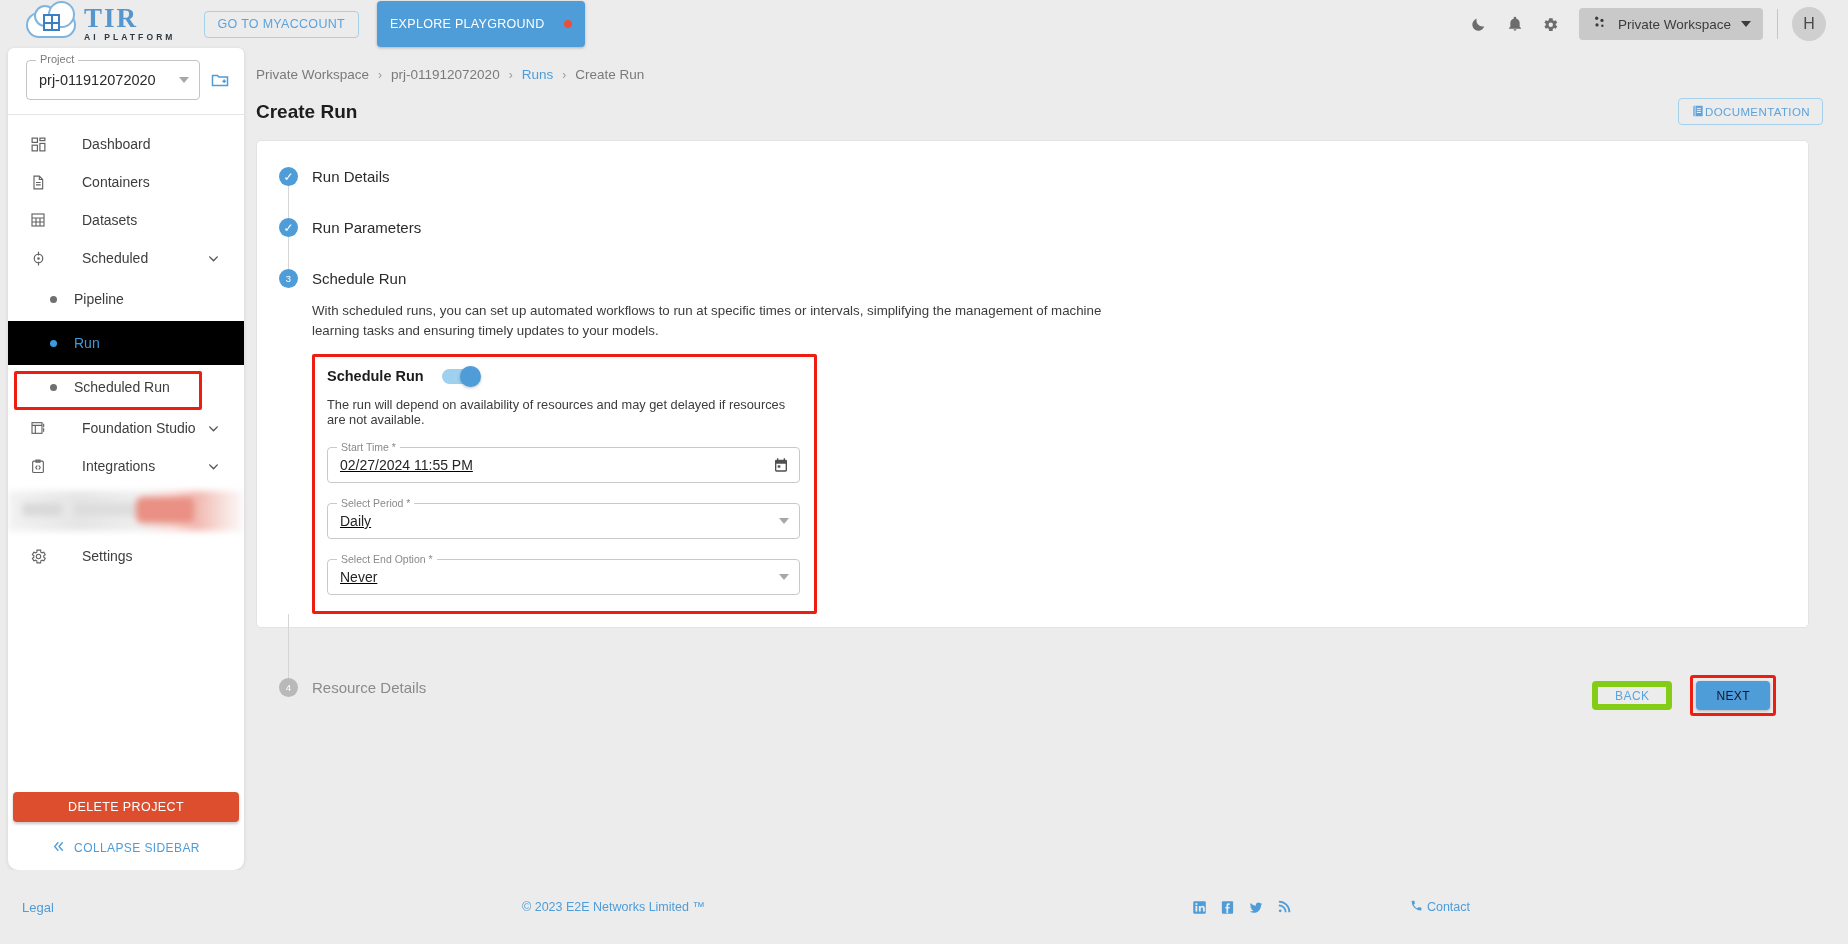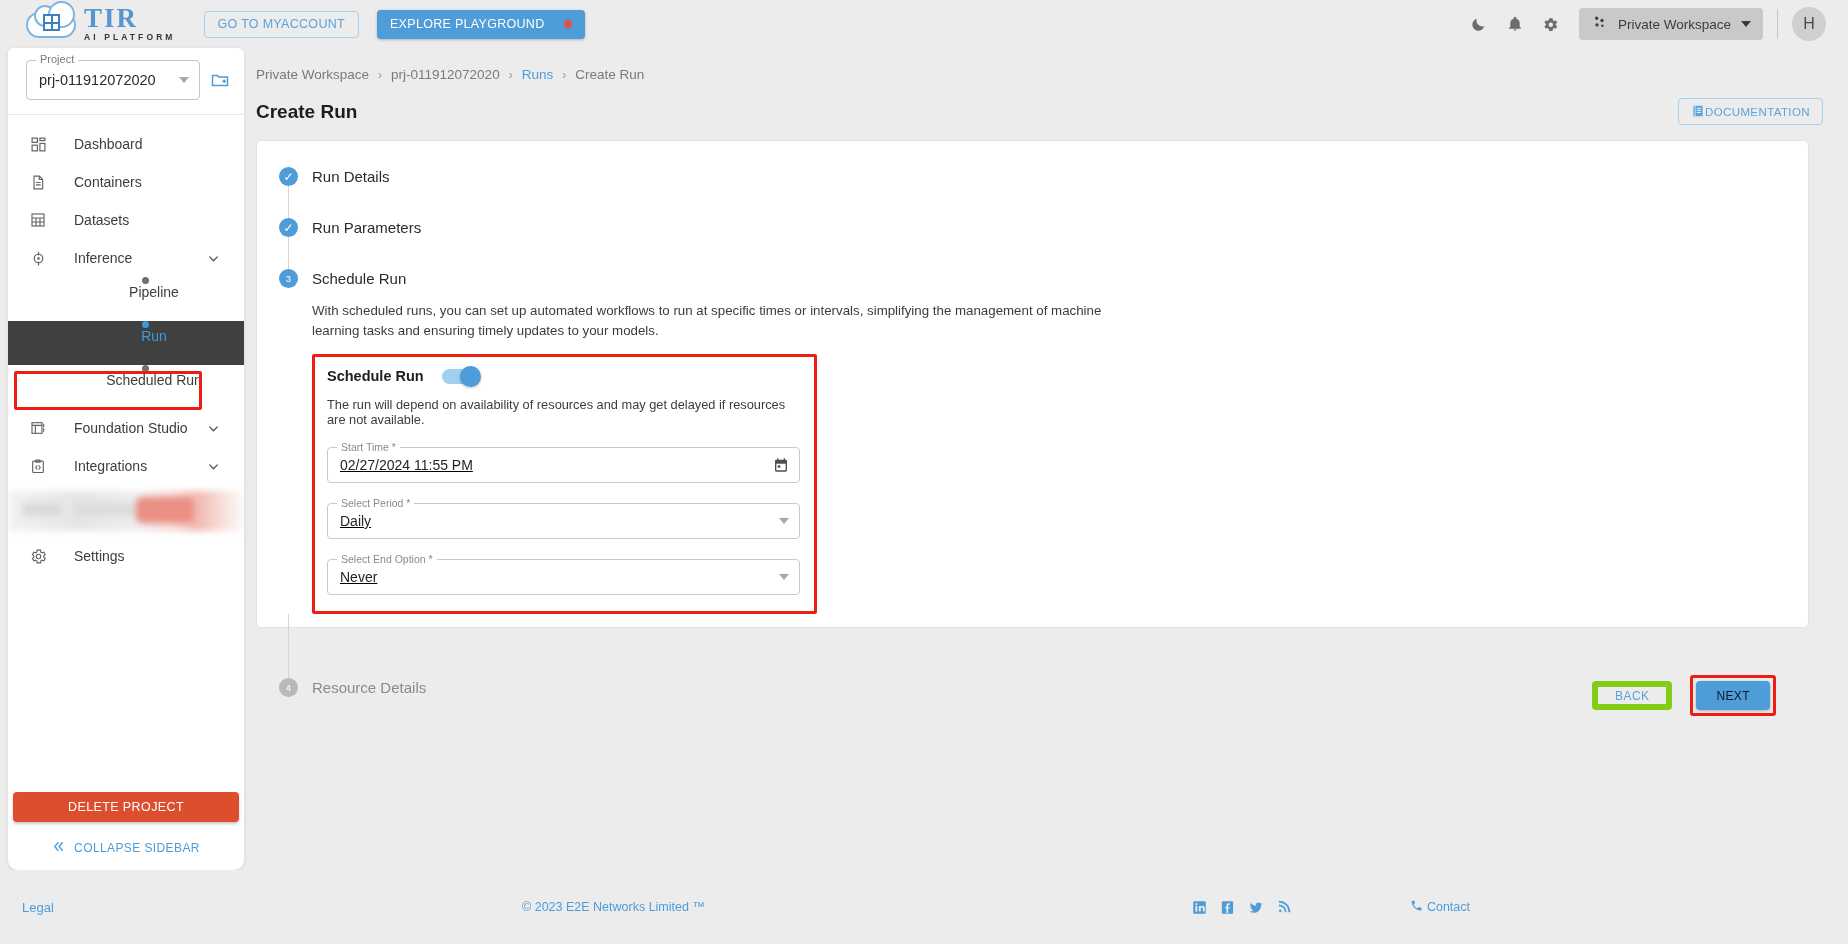--- a/index.html
+++ b/index.html
@@ -48,21 +48,21 @@
     font-size: 8.5px; font-weight: bold; color: #2d3a45;
     letter-spacing: 3.1px; margin-top: 1px;
   }
   .btn-myaccount {
     margin-left: 28px; height: 27px; padding: 0 13px;
     border: 1px solid #a7d0ea; border-radius: 4px; background: transparent;
     color: #5ba3dd; font-size: 12.5px; font-weight: 500; letter-spacing: .3px;
     display: flex; align-items: center; cursor: pointer;
   }
   .btn-playground {
-    margin-left: 18px; height: 29px; padding: 0 13px;
+    margin-left: 18px; height: 46px; padding: 0 13px;
     border: none; border-radius: 4px; background: #4e9cd8;
     color: #fff; font-size: 12.5px; font-weight: 500; letter-spacing: .3px;
     display: flex; align-items: center; gap: 19px; cursor: pointer;
     box-shadow: 0 1px 3px rgba(0,0,0,.25);
   }
   .rec-dot { width: 8px; height: 8px; border-radius: 50%; background: #e8503a; display:inline-block;}
   .topbar-right {
     margin-left: auto; display: flex; align-items: center; gap: 0; padding-right: 22px;
   }
   .icon-btn {
@@ -109,30 +109,30 @@
   }
   .new-proj-icon { color: #4e9cd8; display: flex; cursor: pointer; }
   .side-sep { height: 1px; background: #e6e6e6; margin: 0; }
 
   .nav { padding-top: 10px; flex: 1; overflow: hidden; }
   .nav-item {
     height: 38px; display: flex; align-items: center; gap: 0;
     padding-left: 22px; cursor: pointer; color: #3d3d3d; font-size: 14px;
   }
   .nav-item .ico { width: 22px; height: 20px; display: flex; align-items: center; color:#636363; }
-  .nav-item .lbl { margin-left: 22px; }
+  .nav-item .lbl { margin-left: 30px; }
   .nav-item .chev { margin-left: auto; margin-right: 24px; color: #555; display: flex; }
   .nav-item.active { background: #e8f4fc; color: #4095d8; }
   .nav-item.active .ico { color: #4095d8; }
   .sub-item {
-    height: 44px; display: flex; align-items: center; padding-left: 56px;
-    font-size: 14px; color: #3d3d3d; cursor: pointer; flex-direction: column;
+    height: 44px; display: flex; align-items: center; padding-left: 42px;
+    font-size: 14px; color: #3d3d3d; cursor: pointer;
   }
   .bullet { width: 7px; height: 7px; border-radius: 50%; background: #6f6f6f; margin-right: 17px; }
-  .sub-item.sel { background: #404040; color: #3e9adc; }
+  .sub-item.sel { background: #000000; color: #3e9adc; }
   .sub-item.sel .bullet { background: #3e9adc; }
   .redacted {
     height: 40px; margin: 6px 0 0 0; position: relative; overflow: hidden;
     background: linear-gradient(90deg,#f2f2f2 0%,#e4e4e4 30%,#ededed 55%,#f7d5d0 70%,#f0b5ad 80%,#f8e2de 92%,#fafafa 100%);
     filter: blur(3px); opacity: .95;
   }
   .redacted .r1 { position:absolute; left:14px; top:12px; width:40px; height:13px; background:#d8d8d8; border-radius:2px;}
   .redacted .r2 { position:absolute; left:66px; top:12px; width:100px; height:13px; background:#dcdcdc; border-radius:2px;}
   .redacted .r3 { position:absolute; left:128px; top:6px; width:58px; height:26px; background:#e98b7e; border-radius:6px;}
   .side-bottom { padding: 0 0 14px 0; }
@@ -368,21 +368,21 @@
     </div>
 
     <div class="nav-item">
       <span class="ico">
         <svg width="17" height="17" viewBox="0 0 24 24" fill="none" stroke="currentColor" stroke-width="1.7">
             <circle cx="12" cy="12" r="6"></circle>
             <path d="M12 3v4M12 17v4" stroke-linecap="round"></path>
             <circle cx="12" cy="12" r="1.8" fill="currentColor" stroke="none"></circle>
           </svg>
       </span>
-      <span class="lbl">Inference</span>
+      <span class="lbl">Scheduled</span>
       <span class="chev">
         <svg width="13" height="13" viewBox="0 0 24 24" fill="none" stroke="currentColor" stroke-width="2.6">
             <path d="M5 9l7 7 7-7" stroke-linecap="round"></path>
           </svg>
       </span>
     </div>
 
 
     <div class="sub-item">
       <span class="bullet"></span>

